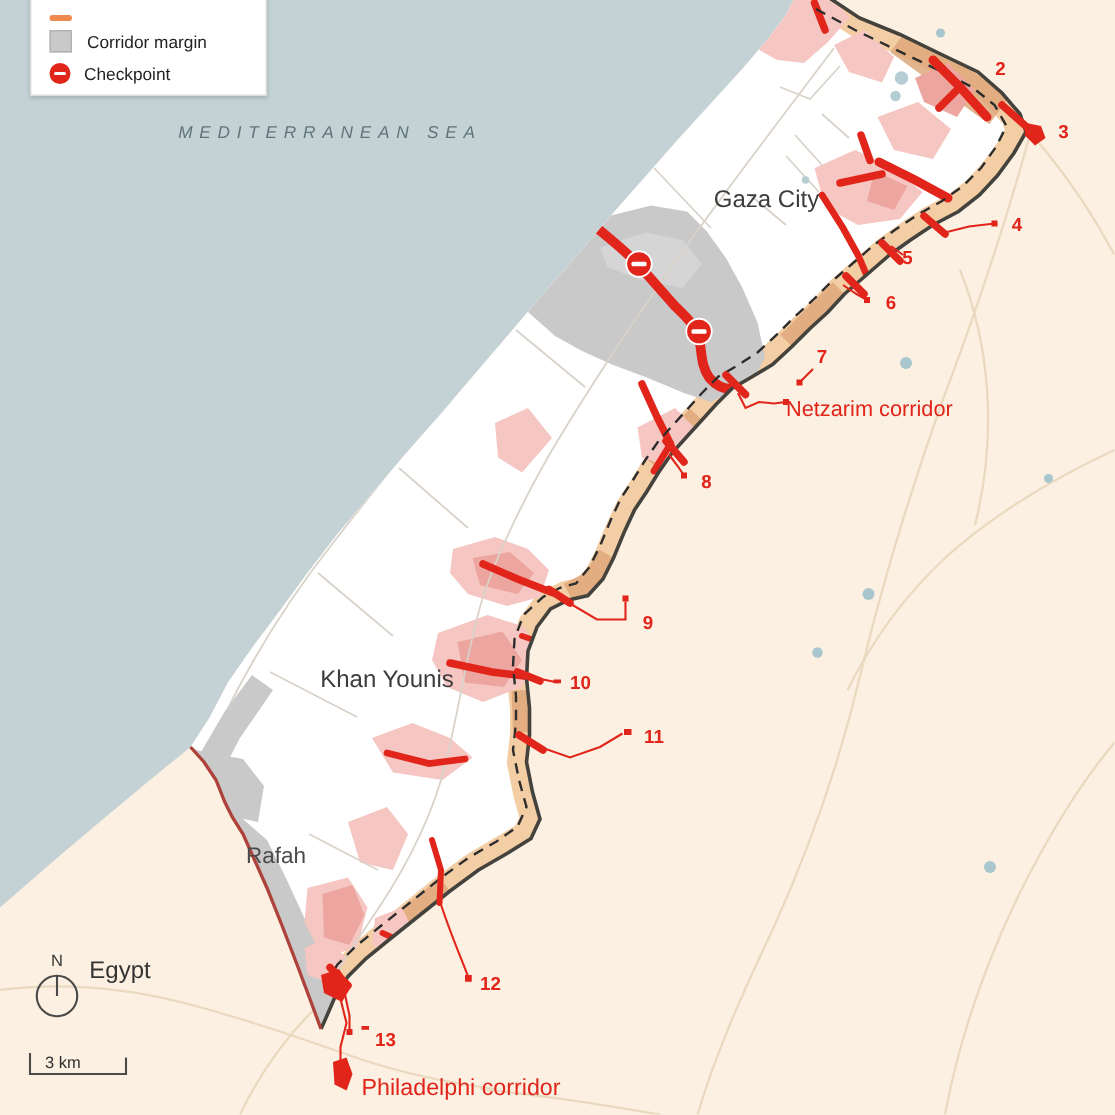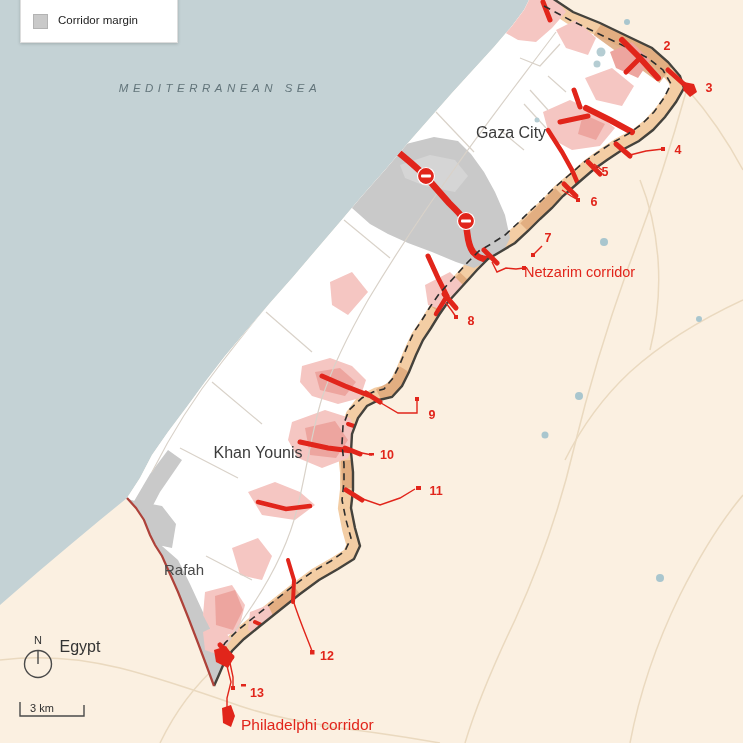--- a/index.html
+++ b/index.html
@@ -15,21 +15,21 @@
   .cpnum{font-size:12.5px;font-weight:bold;fill:#e1251b;}
   .corridor-label{font-size:14.5px;fill:#e1251b;}
   .corridor-label.big{font-size:15.5px;}
   .scale-label{font-size:11px;fill:#2f2f2f;}
   .compass-label{font-size:11px;fill:#333;}
 
   
   .legend{position:absolute;left:20px;top:-13px;width:132px;background:#fff;
           border:1px solid #ddd;box-shadow:0 1px 3px rgba(0,0,0,.18);
           padding:5px 12px 7px 12px;z-index:5;}
-  .legend-row{display:flex;align-items:flex-start;height:21px;}
+  .legend-row{display:flex;align-items:flex-end;height:21px;}
   .legend-label{font-size:11.5px;color:#222;}
   .swatch-line{width:15px;height:4px;background:#ee8a4d;border-radius:2px;
                margin-right:10px;flex:0 0 auto;}
   .swatch-square{width:13px;height:13px;background:#c9c9c9;border:1px solid #b3b3b3;
                margin-right:10px;flex:0 0 auto;}
   .swatch-checkpoint{width:14px;height:14px;border-radius:50%;background:#e1251b;
                margin-right:9px;position:relative;flex:0 0 auto;}
   .swatch-checkpoint .bar{position:absolute;left:3px;top:5.75px;width:8px;height:2.5px;
                background:#fff;border-radius:1px;}
 </style>
@@ -252,15 +252,21 @@
 
 <div class="legend">
   <div class="legend-row">
     <span class="swatch-line"></span>
     <span class="legend-label"></span>
   </div>
   <div class="legend-row">
     <span class="swatch-square"></span>
     <span class="legend-label">Corridor margin</span>
   </div>
+  <div class="legend-row">
+    <span class="swatch-checkpoint">
+          <span class="bar"></span>
+        </span>
+    <span class="legend-label">Checkpoint</span>
+  </div>
 </div>
 
 </div>
 
 </body></html>

